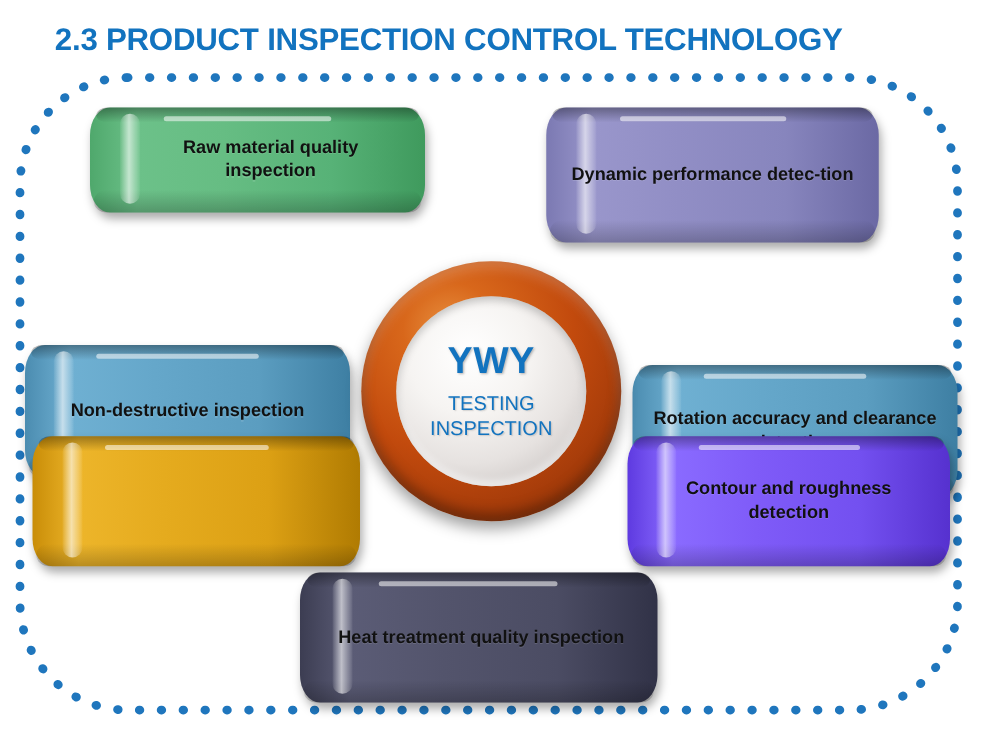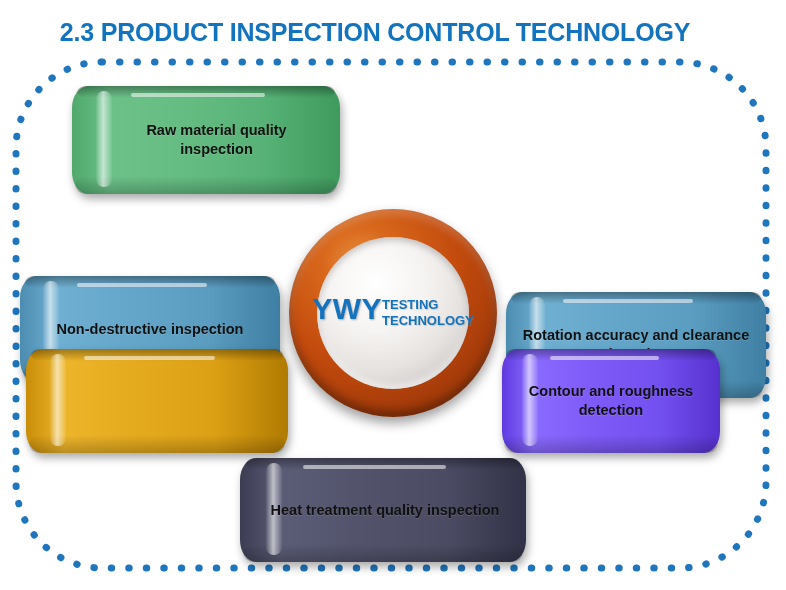--- a/index.html
+++ b/index.html
@@ -24,21 +24,20 @@
     left: 0;
     top: 18px;
     width: 718px;
     text-align: center;
     font-size: 25px;
     font-weight: bold;
     letter-spacing: -0.2px;
     color: #1273bf;
     font-family: "Liberation Sans", sans-serif;
     white-space: nowrap;
-    margin-left: 16px;
   }
 
   
   #frame {
     position: absolute;
     left: 10px;
     top: 56px;
     width: 762px;
     height: 518px;
   }
@@ -143,60 +142,67 @@
     width: 152px;
     height: 152px;
     border-radius: 50%;
     background:
       radial-gradient(circle at 38% 30%,
         #ffffff 0%, #f6f4f2 34%, #e6e2e0 62%, #cbc6c4 86%, #b3adab 100%);
     box-shadow:
       inset 0 3px 7px rgba(0,0,0,0.22),
       inset 0 -3px 7px rgba(255,255,255,0.8);
     display: flex;
-    flex-direction: row;
+    flex-direction: column;
     align-items: center;
     justify-content: center;
+    text-align: center;
   }
   #emblem-title {
     font-size: 30px;
     font-weight: bold;
     color: #1273bf;
     letter-spacing: 0.5px;
     text-shadow: 1px 1px 2px rgba(120,120,120,0.55);
     margin-bottom: 8px;
   }
   #emblem-sub {
-    font-size: 13px;
-    font-weight: bold;
+    font-size: 16px;
+    font-weight: normal;
     color: #1273bf;
     line-height: 1.22;
     text-shadow: 1px 1px 1px rgba(140,140,140,0.35);
   }
 </style>
 </head>
 <body>
 
 <div id="stage">
 
   <div id="title">2.3 PRODUCT INSPECTION CONTROL TECHNOLOGY</div>
 
   <div id="frame">
     <svg width="762" height="518" viewBox="0 0 762 518" xmlns="http://www.w3.org/2000/svg">
       <rect x="6" y="6" width="750" height="506" rx="86" ry="86" fill="none" stroke="#1f76bd" stroke-width="7" stroke-linecap="round" stroke-dasharray="0.5 17"></rect>
     </svg>
   </div>
 
-  <div class="cyl" style="left:72px; top:86px; width:268px; height:108px;
+  <div class="cyl" style="left:72px; top:86px; width:268px; height:84px;
               background:linear-gradient(to right,#4fa86c 0%,#6cc189 14%,#66bd83 40%,#57b277 72%,#3f9a5d 100%);padding-left:37px;">
     <span class="gloss"></span>
     <span class="spec"></span>
     <span class="label">Raw material quality inspection</span>
   </div>
 
+  <div class="cyl" style="left:437px; top:86px; width:266px; height:108px;
+              background:linear-gradient(to right,#7b79b2 0%,#9996cb 14%,#918ec5 40%,#8785bd 72%,#6b69a4 100%);">
+    <span class="gloss"></span>
+    <span class="spec"></span>
+    <span class="label">Dynamic performance detec-tion</span>
+  </div>
 
   <div class="cyl" style="left:20px; top:276px; width:260px; height:106px;
               background:linear-gradient(to right,#4b8cb0 0%,#6fb0d2 14%,#65a7ca 40%,#5b9dc0 72%,#3e7fa3 100%);">
     <span class="gloss"></span>
     <span class="spec"></span>
     <span class="label">Non-destructive inspection</span>
   </div>
 
   <div class="cyl" style="left:506px; top:292px; width:260px; height:106px;
               background:linear-gradient(to right,#4b8cb0 0%,#6fb0d2 14%,#65a7ca 40%,#5b9dc0 72%,#3e7fa3 100%);">
@@ -204,37 +210,37 @@
     <span class="spec"></span>
     <span class="label">Rotation accuracy and clearance detection</span>
   </div>
 
   <div class="cyl" style="left:26px; top:349px; width:262px; height:104px;
               background:linear-gradient(to right,#c98d08 0%,#edb52a 14%,#e5ab1e 40%,#dca014 72%,#b07b02 100%);">
     <span class="gloss"></span>
     <span class="spec"></span>
   </div>
 
-  <div class="cyl" style="left:502px; top:349px; width:218px; height:104px;
+  <div class="cyl" style="left:502px; top:349px; width:258px; height:104px;
               background:linear-gradient(to right,#5e3ae0 0%,#8a6bff 14%,#7f5bf8 40%,#7350f0 72%,#5631cf 100%);">
     <span class="gloss"></span>
     <span class="spec"></span>
     <span class="label">Contour and roughness detection</span>
   </div>
 
   <div class="cyl" style="left:240px; top:458px; width:286px; height:104px;
               background:linear-gradient(to right,#3c3d52 0%,#5b5c76 14%,#53546c 40%,#4b4c63 72%,#313247 100%);padding-left:20px;">
     <span class="gloss"></span>
     <span class="spec"></span>
     <span class="label">Heat treatment quality inspection</span>
   </div>
 
   <div id="emblem">
     <div id="emblem-inner">
       <div id="emblem-title">YWY</div>
       <div id="emblem-sub">
         <div>TESTING</div>
-        <div>TECHNOLOGY</div>
+        <div>INSPECTION</div>
       </div>
     </div>
   </div>
 
 </div>
 
 </body></html>

